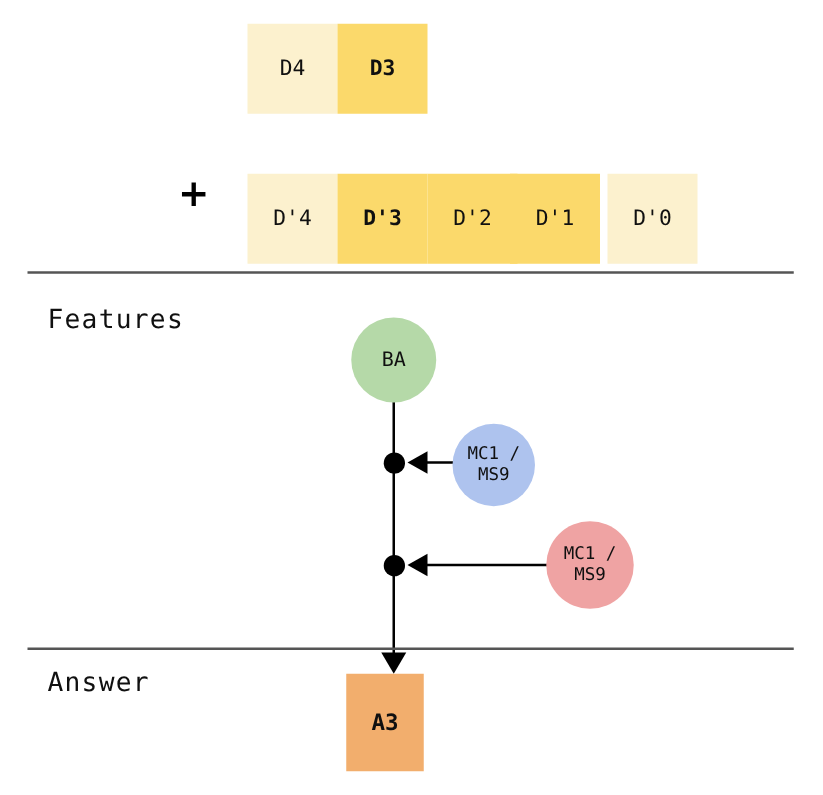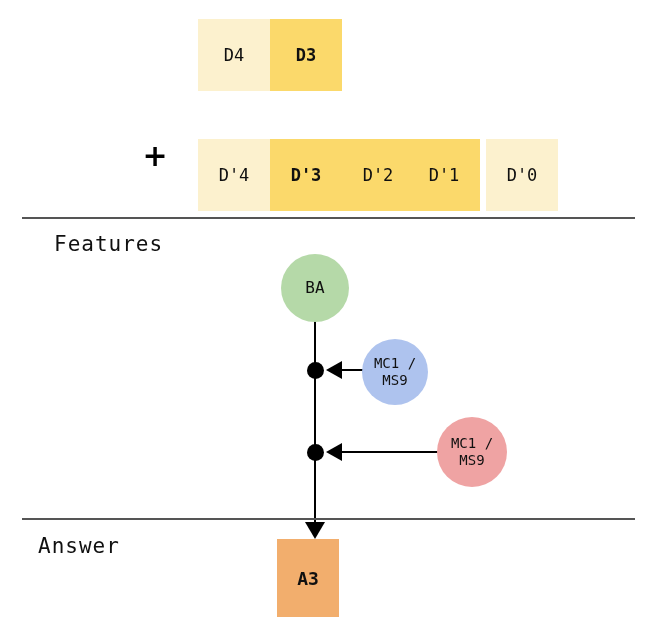--- a/index.html
+++ b/index.html
@@ -64,21 +64,21 @@
 
   
   .section-label {
     position: absolute;
     left: 38px;
     font-size: 21px;
     color: #101010;
     letter-spacing: 1px;
     white-space: nowrap;
   }
-  .section-label.features { top: 232px; margin-left: 16px; }
+  .section-label.features { top: 243px; }
   .section-label.answer   { top: 534px; }
 
   
   .trunk {
     position: absolute;
     left: 314px;
     width: 2px;
     background: #000000;
   }
   .trunk.seg1 { top: 320px; height: 212px; }

